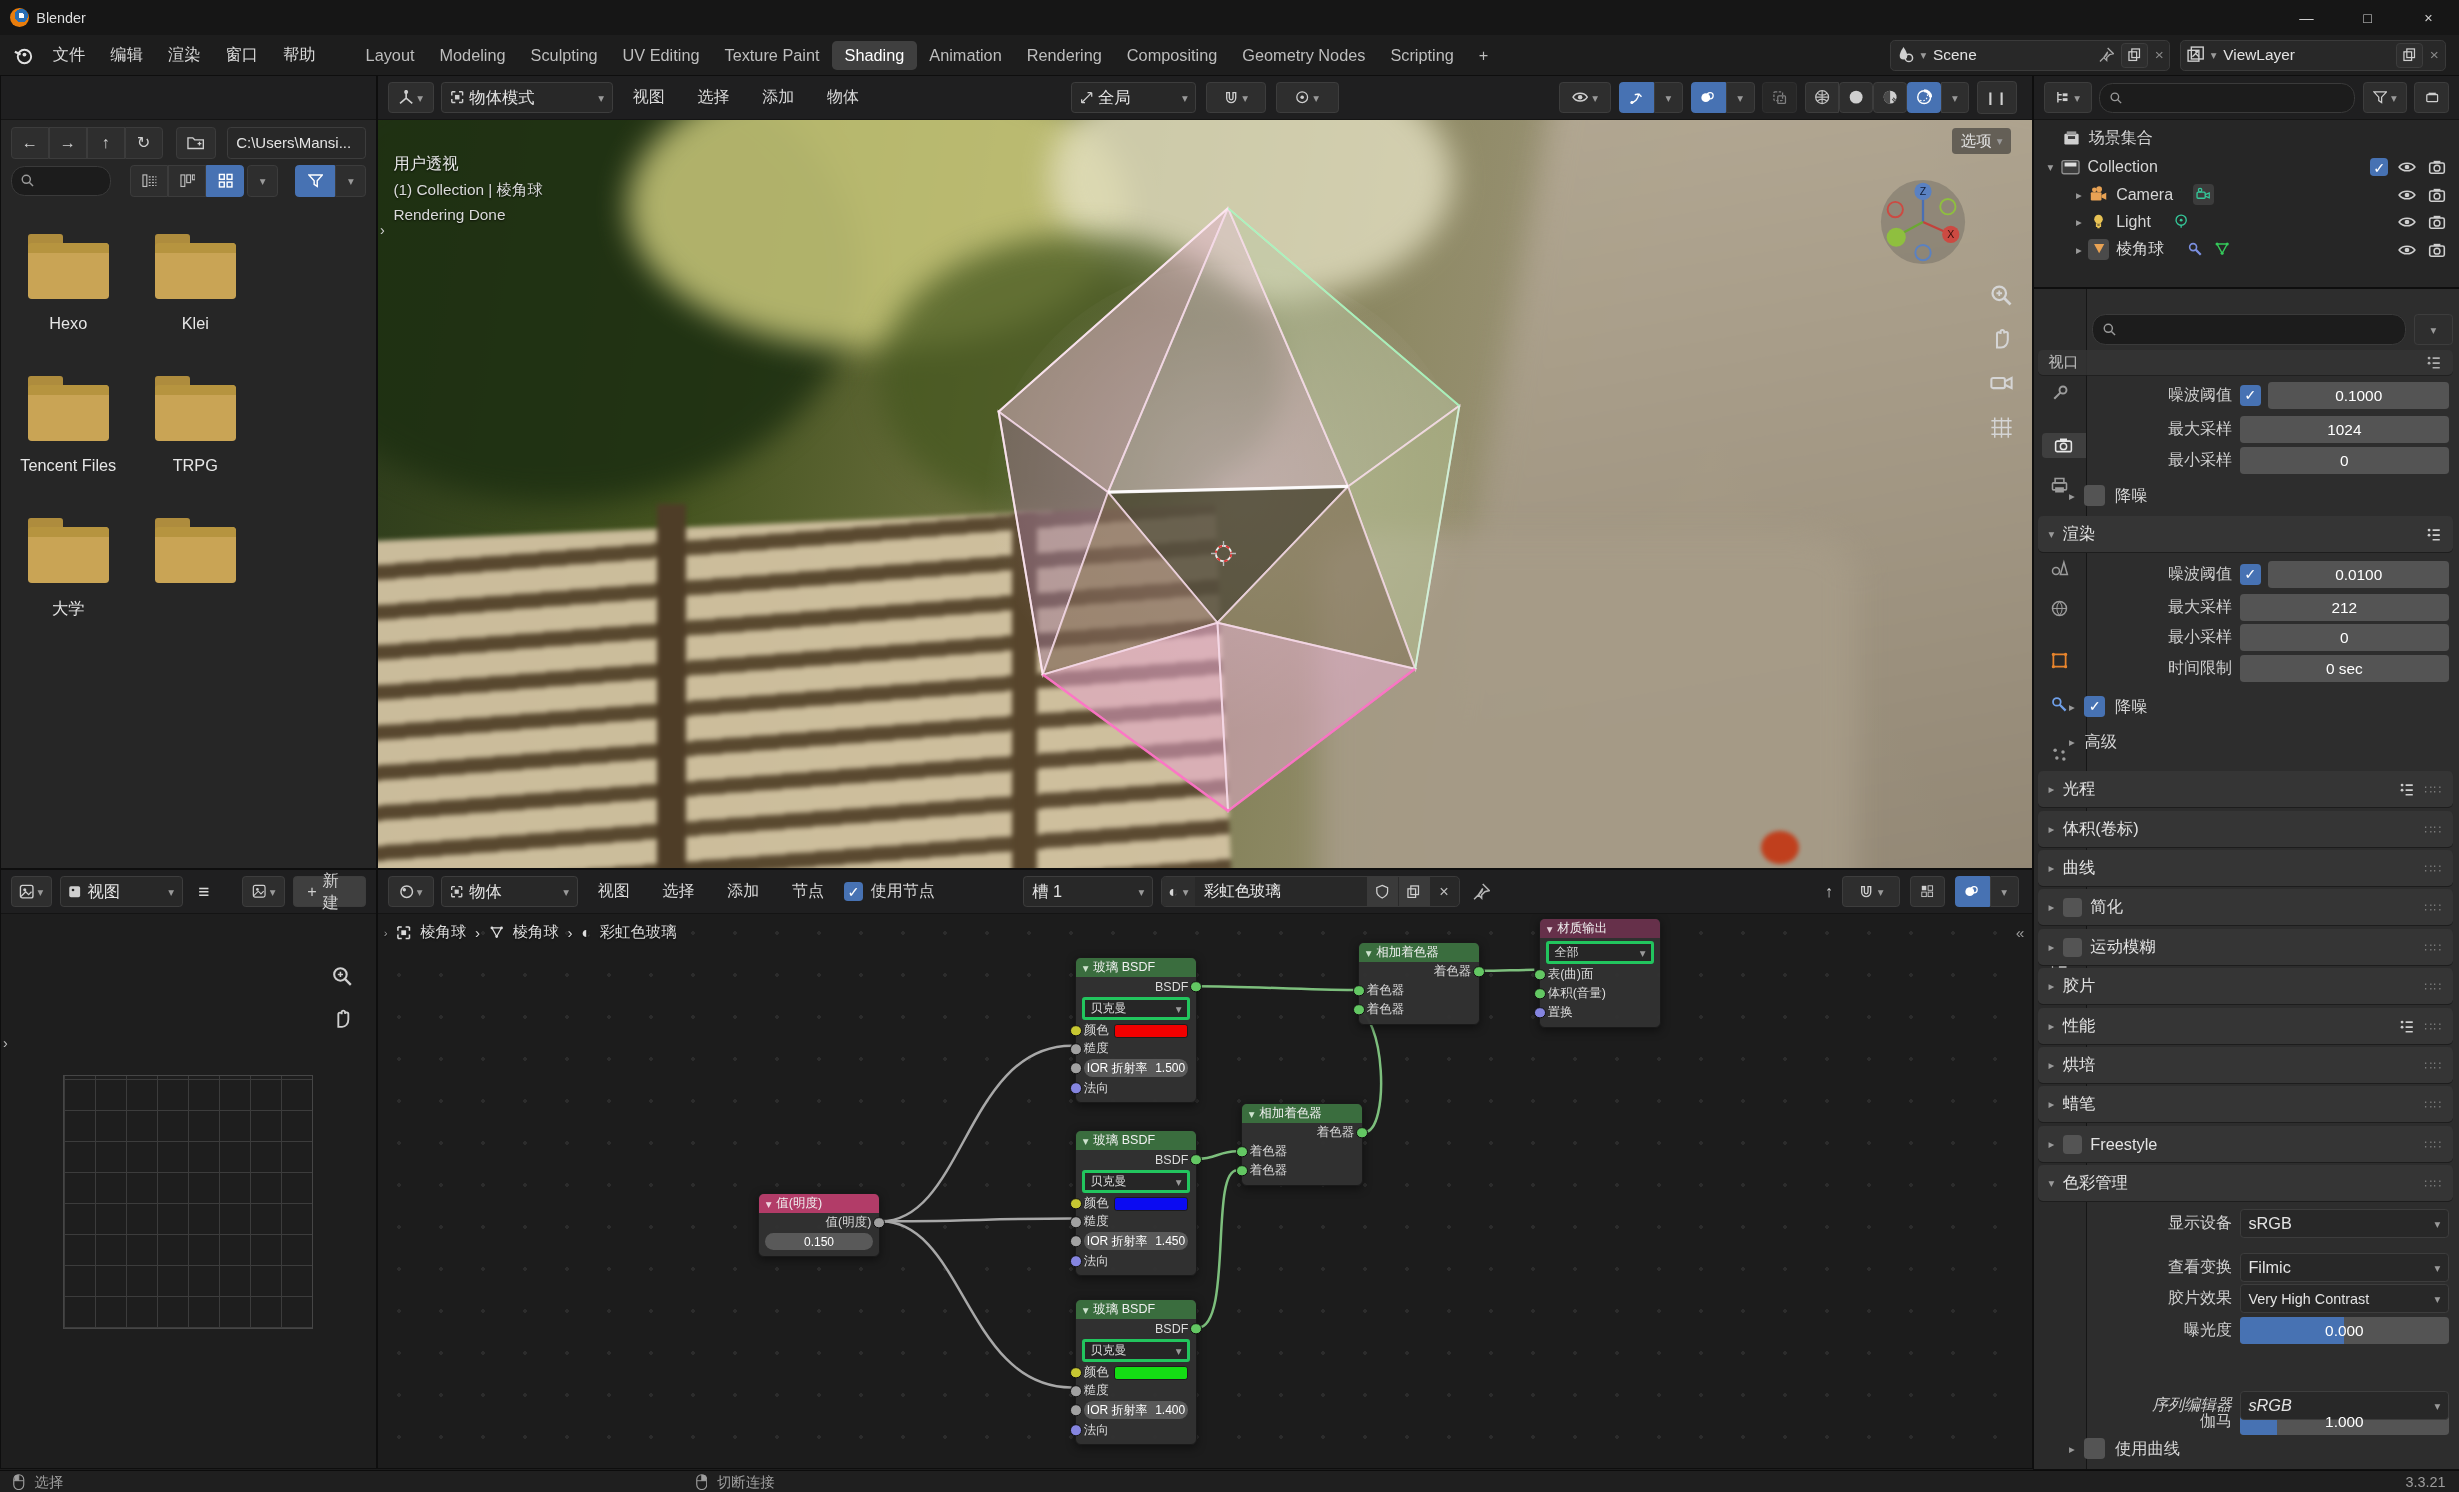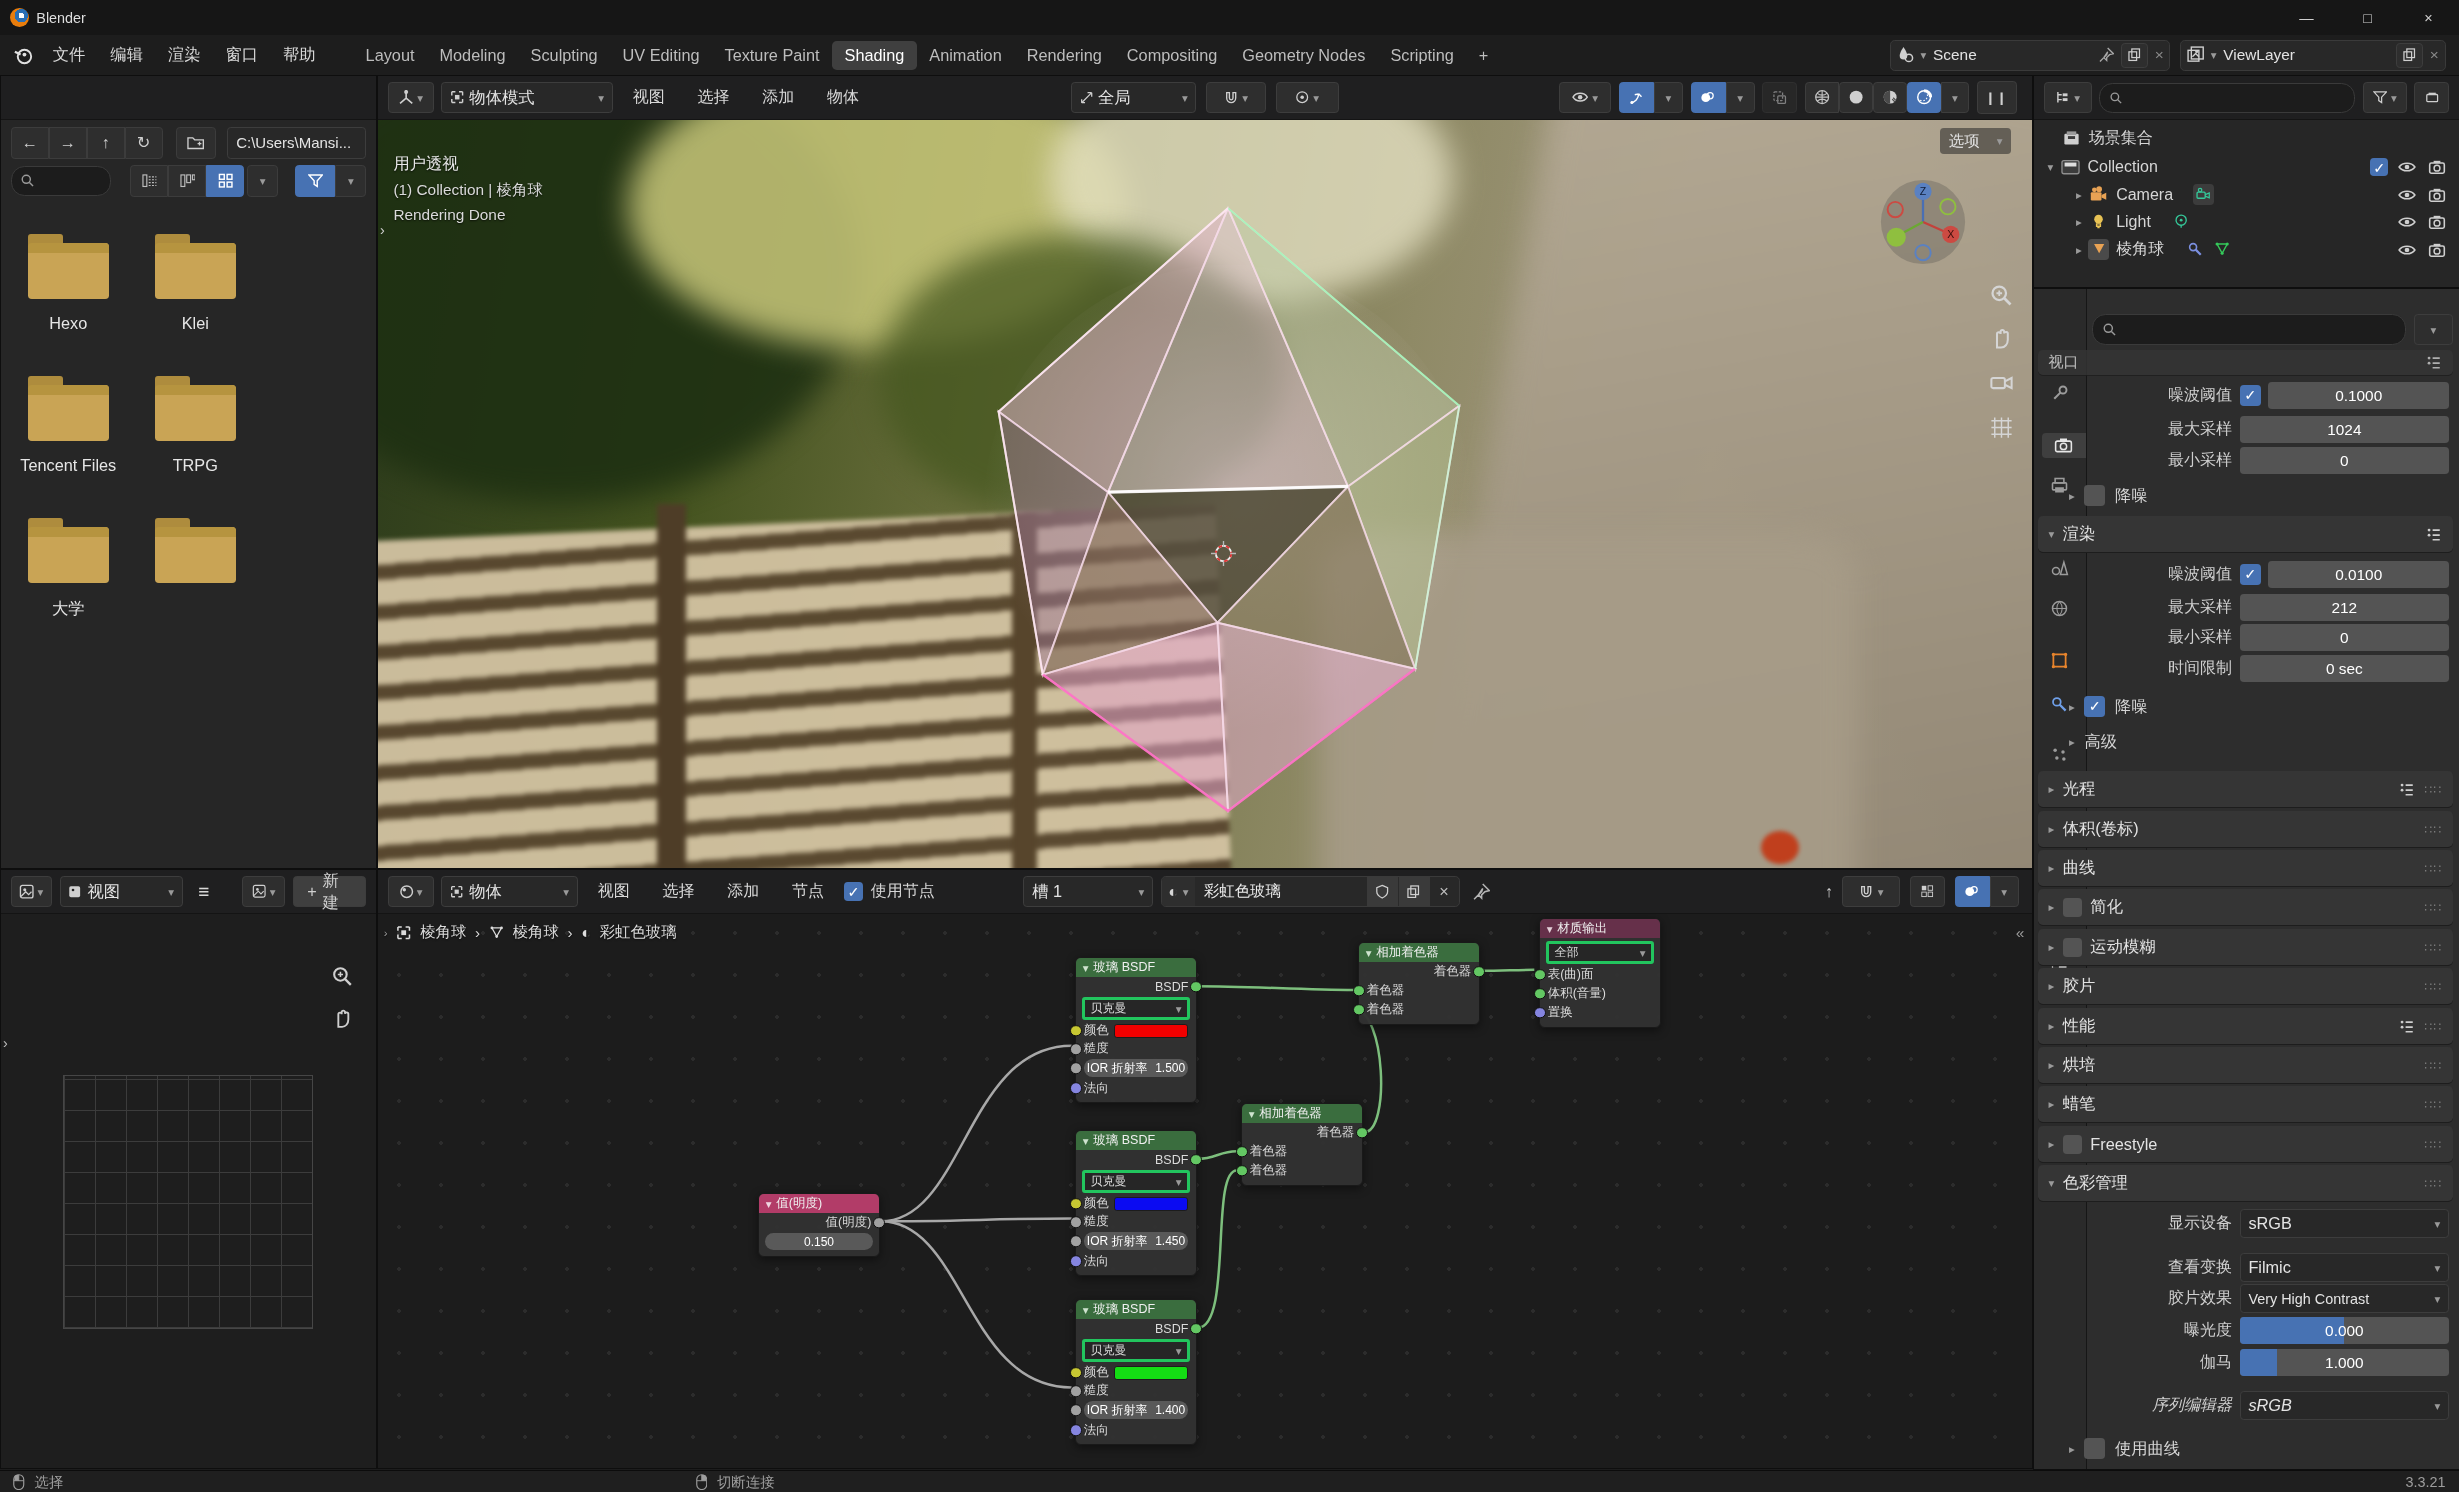--- a/index.html
+++ b/index.html
@@ -412,21 +412,21 @@
           <circle cx="13" cy="13" r="8" fill="none" stroke="#eee" stroke-width="2"></circle>
           <circle cx="13" cy="13" r="8" fill="none" stroke="#d33" stroke-width="2" stroke-dasharray="4 4"></circle>
           <path d="M13 0 v6 M13 20 v6 M0 13 h6 M20 13 h6" stroke="#b9b9b9" stroke-width="1.4"></path>
         </svg>
 
         <div class="abs" style="left:15.4px;top:33px;font-size:16.3px;color:#e8e8e8;text-shadow:0 1px 1.9px rgba(0,0,0,.7);">用户透视</div>
         <div class="abs" style="left:15.4px;top:60px;font-size:15.4px;color:#dadada;text-shadow:0 1px 1.9px rgba(0,0,0,.7);">(1) Collection | 棱角球</div>
         <div class="abs" style="left:15.4px;top:86px;font-size:15.4px;color:#dadada;text-shadow:0 1px 1.9px rgba(0,0,0,.7);">Rendering Done</div>
         <div class="abs" style="left:1.9px;top:102px;color:#cfcfcf;font-size:14.4px;">›</div>
 
-        <div class="abs flex" style="right:21px;top:7.7px;gap:17px;color:#e2e2e2;font-size:15.4px;background:rgba(40,40,40,.55);border-radius:3.8px;padding:2.9px 8.6px;">
+        <div class="abs flex" style="right:21px;top:7.7px;gap:5px;color:#e2e2e2;font-size:15.4px;background:rgba(40,40,40,.55);border-radius:3.8px;padding:2.9px 8.6px;">
           <span>选项</span>
             <span class="carat">▾</span>
         </div>
 
         <svg class="abs" style="left:1501px;top:58px;font-size:17px" width="88" height="88" viewBox="0 0 92 92">
           <circle cx="46" cy="46" r="44" fill="rgba(60,60,60,.25)"></circle>
           <line x1="46" y1="46" x2="46" y2="16" stroke="#4a6fb3" stroke-width="2.4"></line>
           <line x1="46" y1="46" x2="73" y2="58" stroke="#c4413b" stroke-width="2.4"></line>
           <line x1="46" y1="46" x2="20" y2="60" stroke="#6ba832" stroke-width="2.4"></line>
           <circle cx="46" cy="14" r="9" fill="#5a81c2"></circle>
@@ -909,21 +909,21 @@
             <span class="carat">▾</span>
           </div>
       </div>
       <div class="prow" style="top:1027px;">
         <div class="plab">曝光度</div>
         <div class="slider">
             <div class="fill" style="width:50%;"></div>
             <span>0.000</span>
           </div>
       </div>
-      <div class="prow" style="top:1059px;">
+      <div class="prow" style="top:1118px;">
         <div class="plab">伽马</div>
         <div class="slider">
             <div class="fill" style="width:18%;"></div>
             <span>1.000</span>
           </div>
       </div>
       <div class="prow" style="top:1102px;font-style:italic;">
         <div class="plab">序列编辑器</div>
         <div class="dd pfld">
             <span>sRGB</span>

